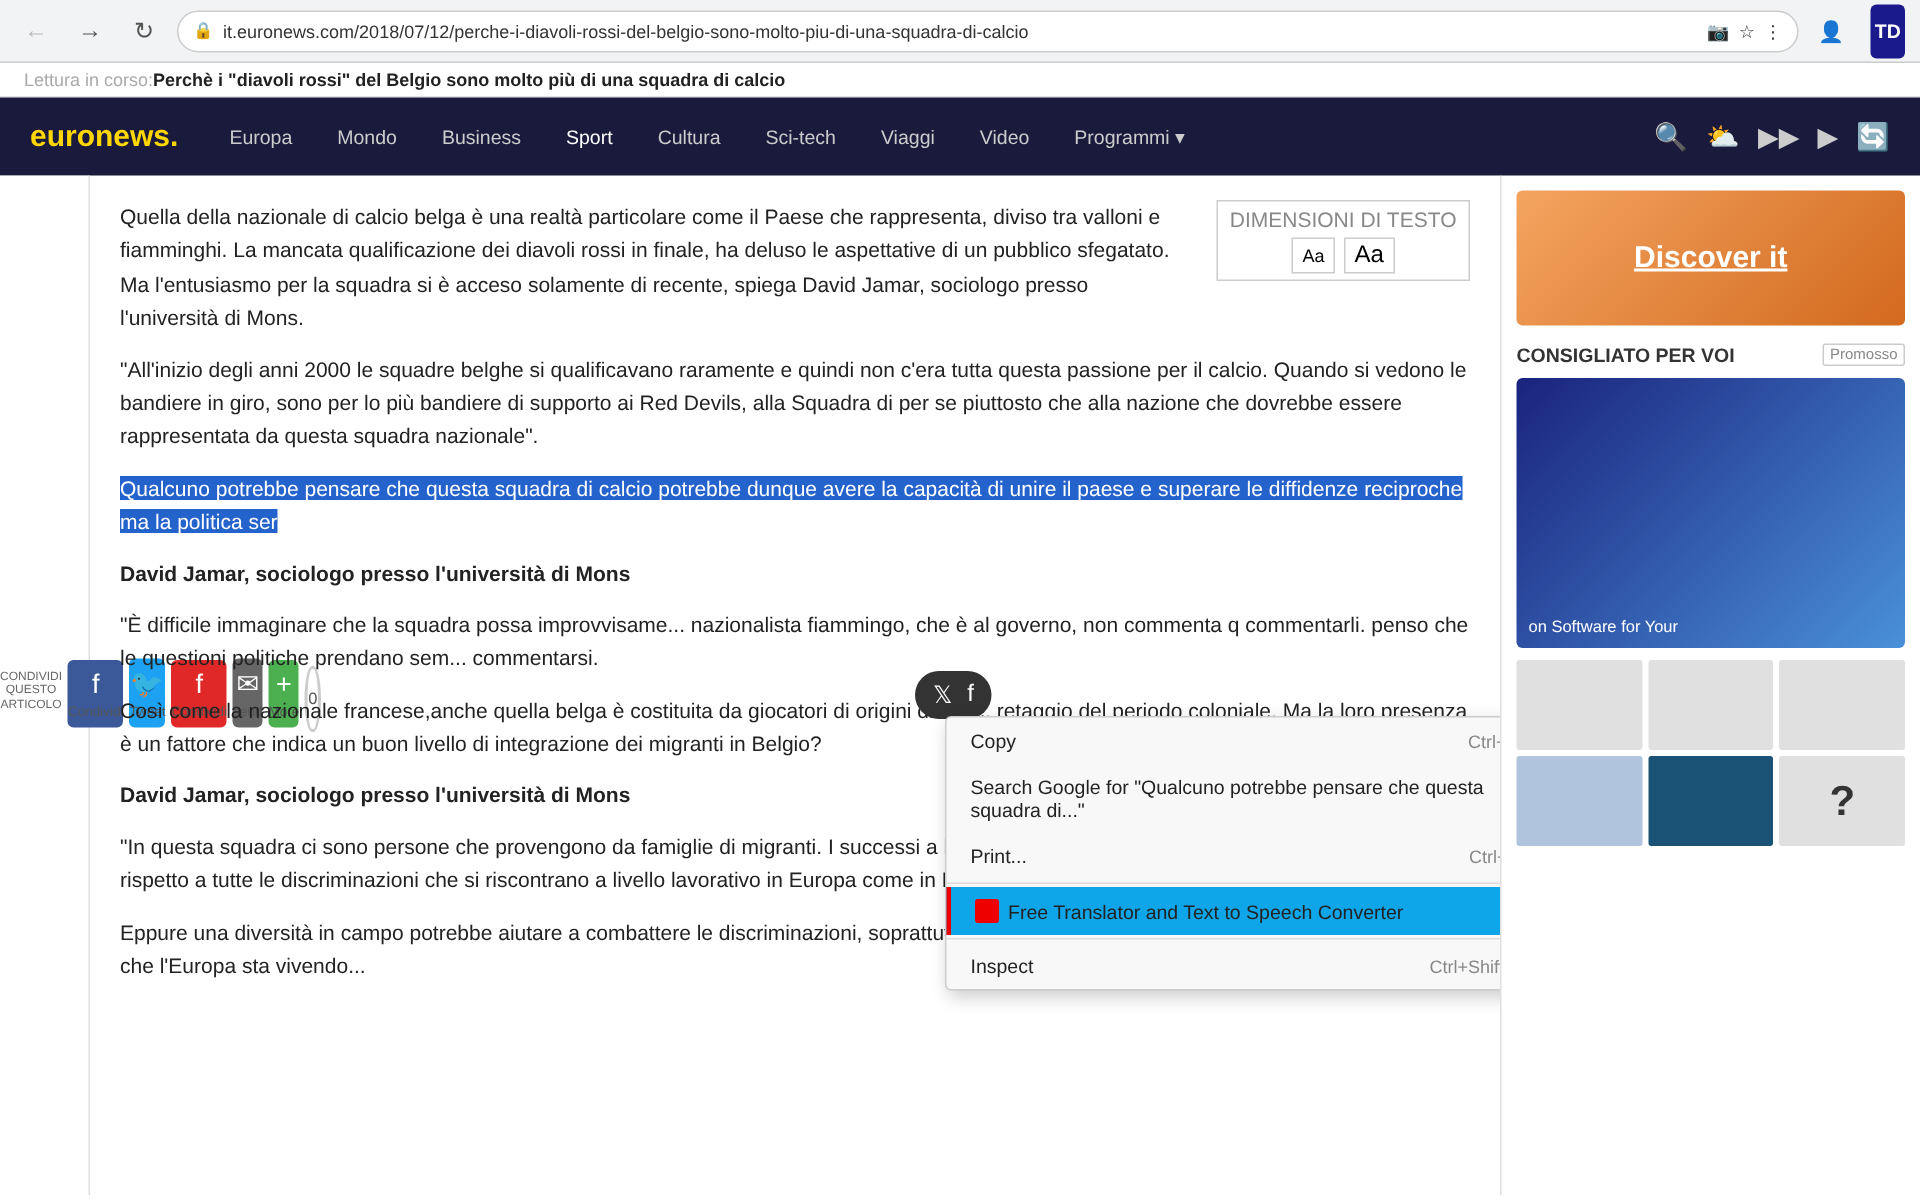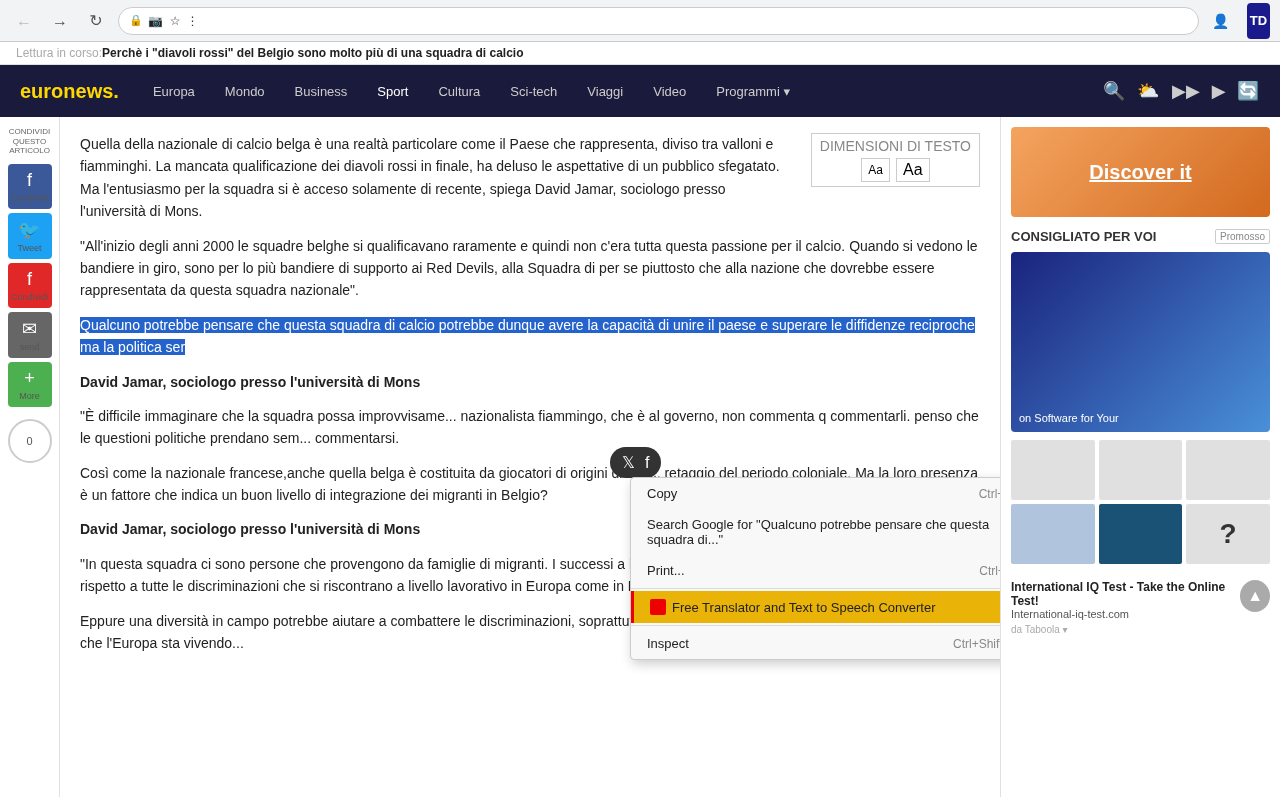--- a/index.html
+++ b/index.html
@@ -117,21 +117,21 @@
       height: calc(800px - 42px - 26px - 52px);
       overflow: hidden;
     }
 
     
     .sidebar {
       width: 60px;
       background: #fff;
       border-right: 1px solid #e0e0e0;
       display: flex;
-      flex-direction: column;
+      flex-direction: row;
       align-items: center;
       padding-top: 10px;
       gap: 4px;
     }
     .sidebar-label {
       font-size: 9px;
       color: #555;
       text-align: center;
       margin-top: 2px;
     }
@@ -244,21 +244,21 @@
       padding: 8px 16px;
       display: flex;
       align-items: center;
       justify-content: space-between;
       cursor: pointer;
       color: #222;
     }
     .context-menu-item .shortcut { color: #888; font-size: 12px; }
     .context-menu-divider { border-top: 1px solid #ddd; margin: 2px 0; }
     .context-menu-item.translator {
-      background: #eab308;
+      background: #0ea5e9;
       border-left: 3px solid #e00;
     }
     .translator-icon {
       width: 16px; height: 16px;
       background: #e00;
       border-radius: 2px;
       display: inline-block;
       margin-right: 6px;
     }
 
@@ -335,20 +335,21 @@
   </style>
 </head>
 <body>
 
 <div class="browser-chrome">
   <button class="nav-btn disabled" title="Back">←</button>
   <button class="nav-btn" title="Forward">→</button>
   <button class="nav-btn" title="Refresh">↻</button>
   <div class="address-bar">
     <span class="lock-icon">🔒</span>
+    <span class="address-text">it.euronews.com/2018/07/12/perche-i-diavoli-rossi-del-belgio-sono-molto-piu-di-una-squadra-di-calcio</span>
     <span>📷</span>
     <span>☆</span>
     <span>⋮</span>
   </div>
   <div class="browser-actions">
     <button class="browser-action-btn">👤</button>
   </div>
   <div class="extension-btn">TD</div>
 </div>
 
@@ -476,25 +477,15 @@
       <span class="ad-image-text">on Software for Your</span>
     </div>
     <div class="ad-grid">
       <div class="ad-grid-cell"></div>
       <div class="ad-grid-cell"></div>
       <div class="ad-grid-cell"></div>
       <div class="ad-grid-cell blue-lt"></div>
       <div class="ad-grid-cell blue-dk"></div>
       <div class="ad-grid-cell q-mark">?</div>
     </div>
-    <div style="display:flex;align-items:flex-start;justify-content:space-between;margin-top:8px;">
-      <div>
-        <div class="ad-taboola-title">International IQ Test - Take the Online Test!</div>
-        <div class="ad-taboola-sub">International-iq-test.com</div>
-        <div class="da-taboola">da Taboola ▾</div>
-      </div>
-      <div class="scroll-top">
-        <span>▲</span>
-      </div>
-    </div>
   </div>
 
 </div>
 
 </body></html>

